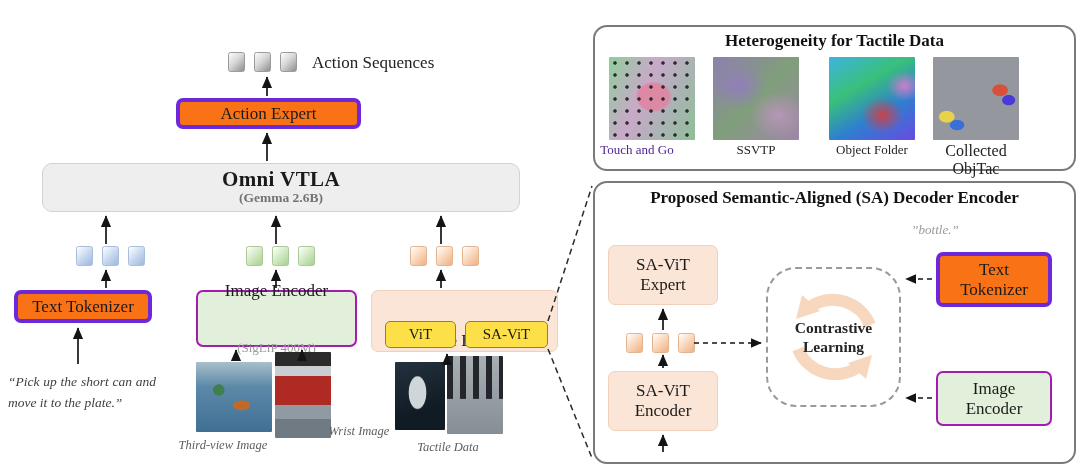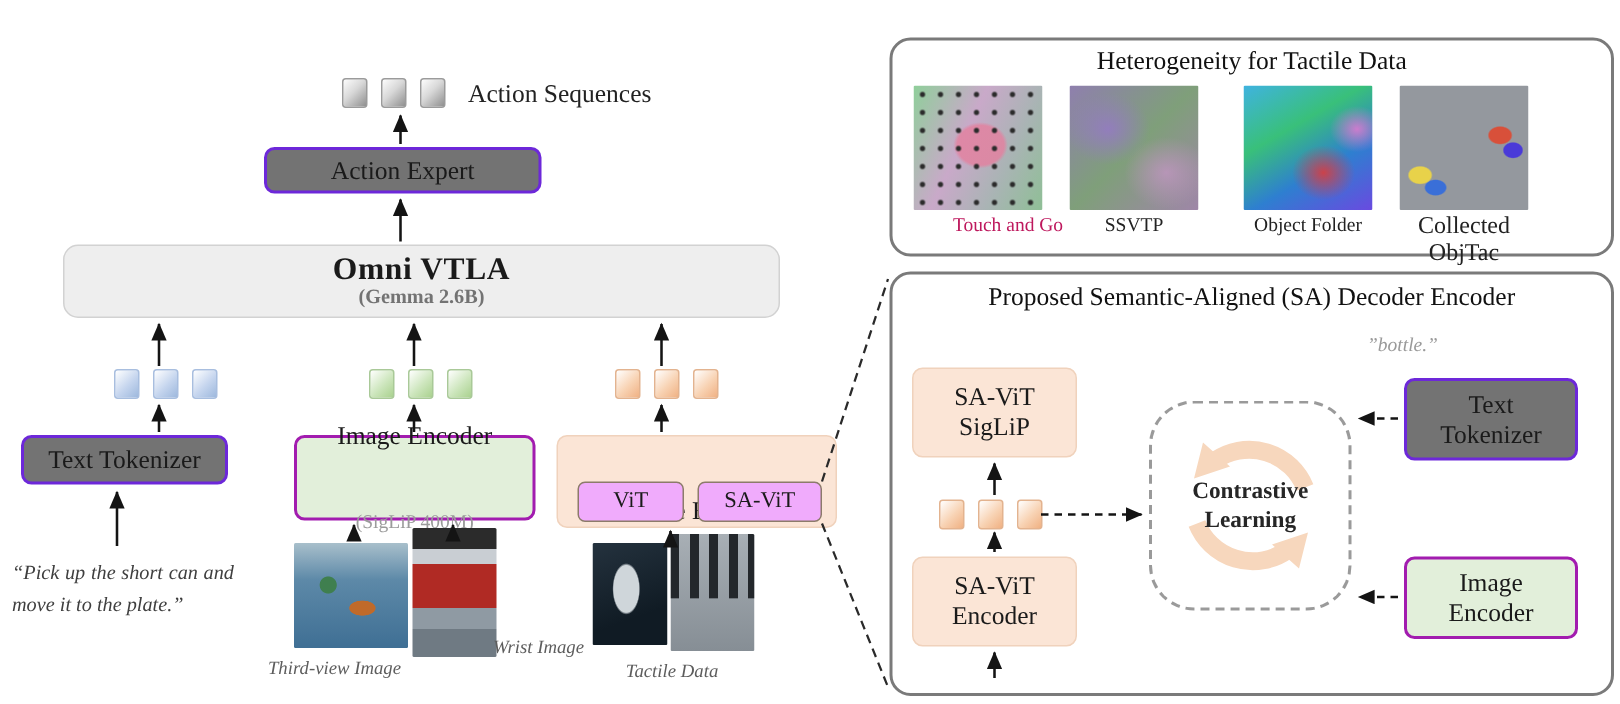--- a/index.html
+++ b/index.html
@@ -4,31 +4,31 @@
 <style>
   html,body { margin:0; padding:0; background:#ffffff; }
   .canvas {
     position:relative; width:1080px; height:469px; background:#ffffff;
     overflow:hidden; font-family:"Liberation Serif","DejaVu Serif",serif; color:#1a1a1a;
   }
   svg.overlay { position:absolute; left:0; top:0; width:1080px; height:469px; pointer-events:none; z-index:6; }
 
   .box { position:absolute; border-radius:7px; display:flex; flex-direction:column;
          align-items:center; justify-content:center; text-align:center; box-sizing:border-box; z-index:2; }
-  .box.blue   { background:#737373; border:2px solid #6d28d9; }
+  .box.blue   { background:#f97316; border:4px solid #6d28d9; }
   .box.green  { background:#e2efda; border:2px solid #a21caf; }
   .box.orange { background:#fbe5d6; border:1px solid #f0d2bc; }
   .box.gray   { background:#eeeeee; border:1px solid #d2d2d2; border-radius:10px; }
   .box-title  { font-size:17px; line-height:1.15; }
   .box-title.two-line { width:92px; }
   .omni-title { font-size:21px; font-weight:bold; letter-spacing:.4px; line-height:1.05; }
   .sub        { font-size:13.5px; font-weight:bold; color:#737373; line-height:1.2; }
   .sub2       { font-size:13px; color:#9b9b9b; line-height:1.25;margin-top:40px; }
 
-  .chip { position:absolute; background:#f0abfc; border:1px solid #8c7b6b; border-radius:5px;
+  .chip { position:absolute; background:#fde047; border:1px solid #8c7b6b; border-radius:5px;
           display:flex; align-items:center; justify-content:center; font-size:15px; }
 
   .tokens { position:absolute; display:flex; gap:9px; z-index:2; }
   .tok { width:15px; height:18px; border-radius:2.5px; display:inline-block; }
   .tok.gray   { background:linear-gradient(135deg,#fdfdfd 0%,#d8d8d8 45%,#8f8f8f 100%); border:1px solid #9b9b9b; }
   .tok.blue   { background:linear-gradient(135deg,#ffffff 0%,#c5d5ee 55%,#9db8dd 100%); border:1px solid #a8bedf; }
   .tok.green  { background:linear-gradient(135deg,#ffffff 0%,#cde6bd 55%,#a9d18e 100%); border:1px solid #a9c998; }
   .tok.orange { background:linear-gradient(135deg,#ffffff 0%,#f8d3b4 55%,#f0b183 100%); border:1px solid #e3b38f; }
 
   .plain-label { position:absolute; font-size:17px; color:#222; z-index:2; }
@@ -64,21 +64,21 @@
       radial-gradient(26px 22px at 88% 35%, rgba(230,120,210,.85), transparent 70%),
       linear-gradient(150deg,#3fb3e0 0%,#39c07a 35%,#2e7fd0 65%,#6a4ae0 100%); }
   .ph-objtac { background:
       radial-gradient(12px 9px at 16% 72%, #e8d24a 0 60%, transparent 70%),
       radial-gradient(11px 8px at 28% 82%, #3a6fd8 0 60%, transparent 70%),
       radial-gradient(12px 9px at 78% 40%, #d8503a 0 60%, transparent 70%),
       radial-gradient(10px 8px at 88% 52%, #4a3ad8 0 60%, transparent 70%),
       linear-gradient(#94989e,#94989e); }
 
   .panel { position:absolute; border:2px solid #7a7a7a; border-radius:14px; background:#ffffff; box-sizing:border-box; z-index:1; }
-  .panel-title { position:absolute; font-weight:normal; font-size:17px; text-align:center; color:#111; z-index:2; }
+  .panel-title { position:absolute; font-weight:bold; font-size:17px; text-align:center; color:#111; z-index:2; }
 
   .contrastive { position:absolute; border:2.5px dashed #9a9a9a; border-radius:30px;
                  display:flex; align-items:center; justify-content:center; z-index:2; box-sizing:border-box; }
   .contrastive svg { position:absolute; }
   .contrastive-text { position:relative; font-weight:bold; font-size:15.5px;
                       text-align:center; width:92px; color:#262626; line-height:1.25; }
   .bottle { position:absolute; font-style:italic; color:#9a9a9a; font-size:13px; text-align:center; z-index:2; }
 </style>
 </head>
 <body>
@@ -182,32 +182,32 @@
   <div class="img-label" style="left:398px;top:440px;width:100px;">Tactile Data</div>
 
   <div class="panel" style="left:593px;top:25px;width:483px;height:146px;"></div>
   <div class="panel-title" style="left:593px;top:31px;width:483px;">Heterogeneity for Tactile Data</div>
 
   <div class="ph ph-touchgo" style="left:609px;top:57px;width:86px;height:83px;"></div>
   <div class="ph ph-ssvtp" style="left:713px;top:57px;width:86px;height:83px;"></div>
   <div class="ph ph-objfolder" style="left:829px;top:57px;width:86px;height:83px;"></div>
   <div class="ph ph-objtac" style="left:933px;top:57px;width:86px;height:83px;"></div>
 
-  <div class="img-label" style="left:620px;top:142px;width:104px;font-style:normal;color:#be185d;font-size:13px;">Touch and Go</div>
+  <div class="img-label" style="left:585px;top:142px;width:104px;font-style:normal;color:#4c1d95;font-size:13px;">Touch and Go</div>
   <div class="img-label" style="left:704px;top:142px;width:104px;font-style:normal;color:#222;font-size:13px;">SSVTP</div>
   <div class="img-label" style="left:820px;top:142px;width:104px;font-style:normal;color:#222;font-size:13px;">Object Folder</div>
   <div class="img-label" style="left:920px;top:142px;width:112px;font-style:normal;color:#222;font-size:16px;">Collected ObjTac</div>
 
   <div class="panel" style="left:593px;top:181px;width:483px;height:283px;"></div>
   <div class="panel-title" style="left:593px;top:188px;width:483px;">Proposed Semantic-Aligned (SA) Decoder Encoder</div>
 
   <div class="bottle" style="left:880px;top:222px;width:110px;">”bottle.”</div>
 
   <div class="box orange" style="left:608px;top:245px;width:110px;height:60px;">
-    <span class="box-title two-line">SA-ViT SigLiP</span>
+    <span class="box-title two-line">SA-ViT Expert</span>
   </div>
 
   <div class="tokens" style="left:626px;top:333px;">
     <span class="tok orange"></span>
     <span class="tok orange"></span>
     <span class="tok orange"></span>
   </div>
 
   <div class="box orange" style="left:608px;top:371px;width:110px;height:60px;">
     <span class="box-title two-line">SA-ViT Encoder</span>

